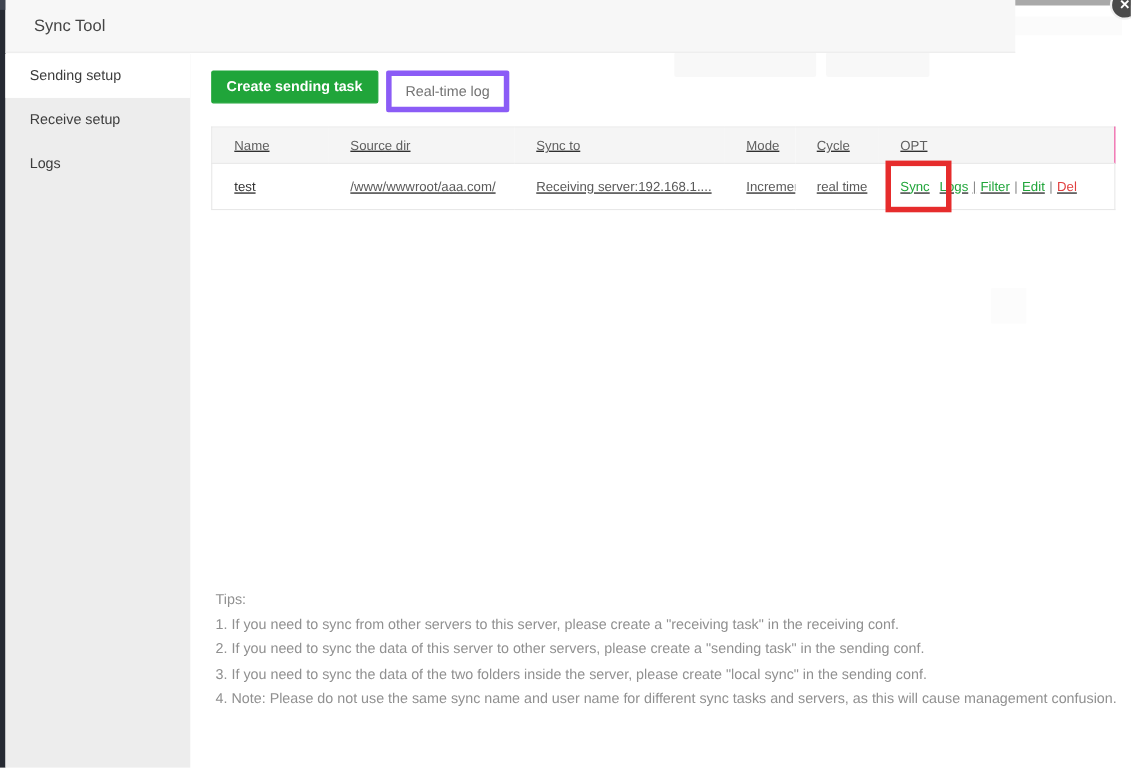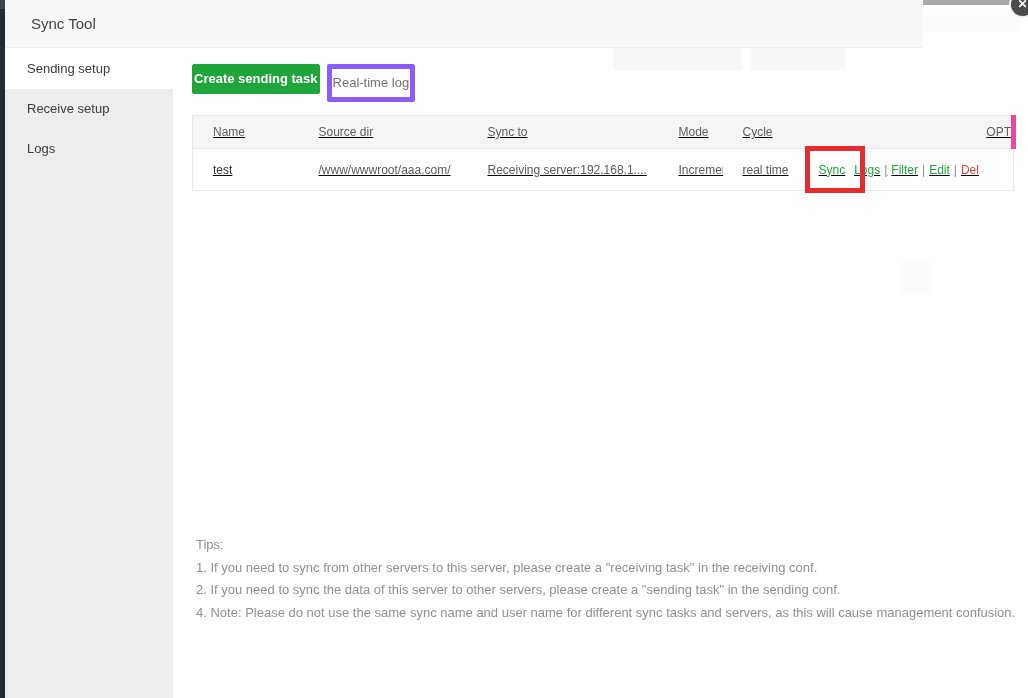--- a/index.html
+++ b/index.html
@@ -24,34 +24,34 @@
              background:#4a4a4a;border:2px solid #f0f0f0;box-sizing:border-box;color:#fff;
              font-size:12px;font-weight:bold;text-align:center;line-height:23px;cursor:pointer;z-index:50;}
 
   
   .sidebar{position:absolute;left:5px;top:49px;width:168px;bottom:0;background:#ededed;}
   .side-item{height:40px;line-height:40px;padding-left:22px;font-size:13px;color:#3c3c3c;cursor:pointer;}
   .side-item.active{background:#ffffff;}
 
   
   .btn-row{position:absolute;left:192px;top:64px;display:flex;gap:7px;}
-  .btn{display:inline-block;height:28px;line-height:28px;padding:0 1px;font-size:13px;
+  .btn{display:inline-block;height:28px;line-height:28px;padding:0 13px;font-size:13px;
        border-radius:2px;cursor:pointer;white-space:nowrap;box-sizing:content-box;}
   .btn-green{background:#20a53a;border:1px solid #20a53a;color:#fff;font-weight:bold;}
   .btn-plain{background:#fff;border:5px solid #8b5cf6;color:#737373;}
 
   
   .task-table{position:absolute;left:192px;top:115px;width:821px;border-collapse:collapse;
               table-layout:fixed;font-size:12px;text-decoration:underline;}
   .task-table th,.task-table td{padding:0 0 0 20px;text-align:left;font-weight:normal;
               overflow:hidden;white-space:nowrap;}
   .task-table thead tr{height:33px;background:#f5f5f5;}
   .task-table thead th{color:#606060;border:1px solid #e8e8e8;border-left:none;border-right:none;}
   .task-table thead th:first-child{border-left:1px solid #e8e8e8;}
-  .task-table thead th:last-child{border-right:5px solid #ec4899;text-align:right;}
+  .task-table thead th:last-child{border-right:1px solid #ec4899;}
   .task-table tbody tr{height:42px;background:#fff;}
   .task-table tbody td{color:#5a5a5a;border-bottom:1px solid #e8e8e8;}
   .task-table tbody td:first-child{border-left:1px solid #e8e8e8;color:#333;}
   .task-table tbody td:last-child{border-right:1px solid #e8e8e8;}
   .cell-green{color:#20a53a;}
   .opt-link{color:#20a53a;text-decoration:none;cursor:pointer;}
   .opt-link.danger{color:#e13f3f;}
   .opt-sep{color:#8a8a8a;margin:0 4px;}
   .opt-gap{display:inline-block;width:9px;}
 
@@ -129,16 +129,17 @@
       </tr>
     </tbody>
   </table>
 
   <div class="red-box"></div>
 
   <div class="tips">
     <div class="tip-line">Tips:</div>
     <div class="tip-line">1. If you need to sync from other servers to this server, please create a "receiving task" in the receiving conf.</div>
     <div class="tip-line">2. If you need to sync the data of this server to other servers, please create a "sending task" in the sending conf.</div>
+    <div class="tip-line">3. If you need to sync the data of the two folders inside the server, please create "local sync" in the sending conf.</div>
     <div class="tip-line">4. Note: Please do not use the same sync name and user name for different sync tasks and servers, as this will cause management confusion.</div>
   </div>
 
 </div>
 
 </body></html>

